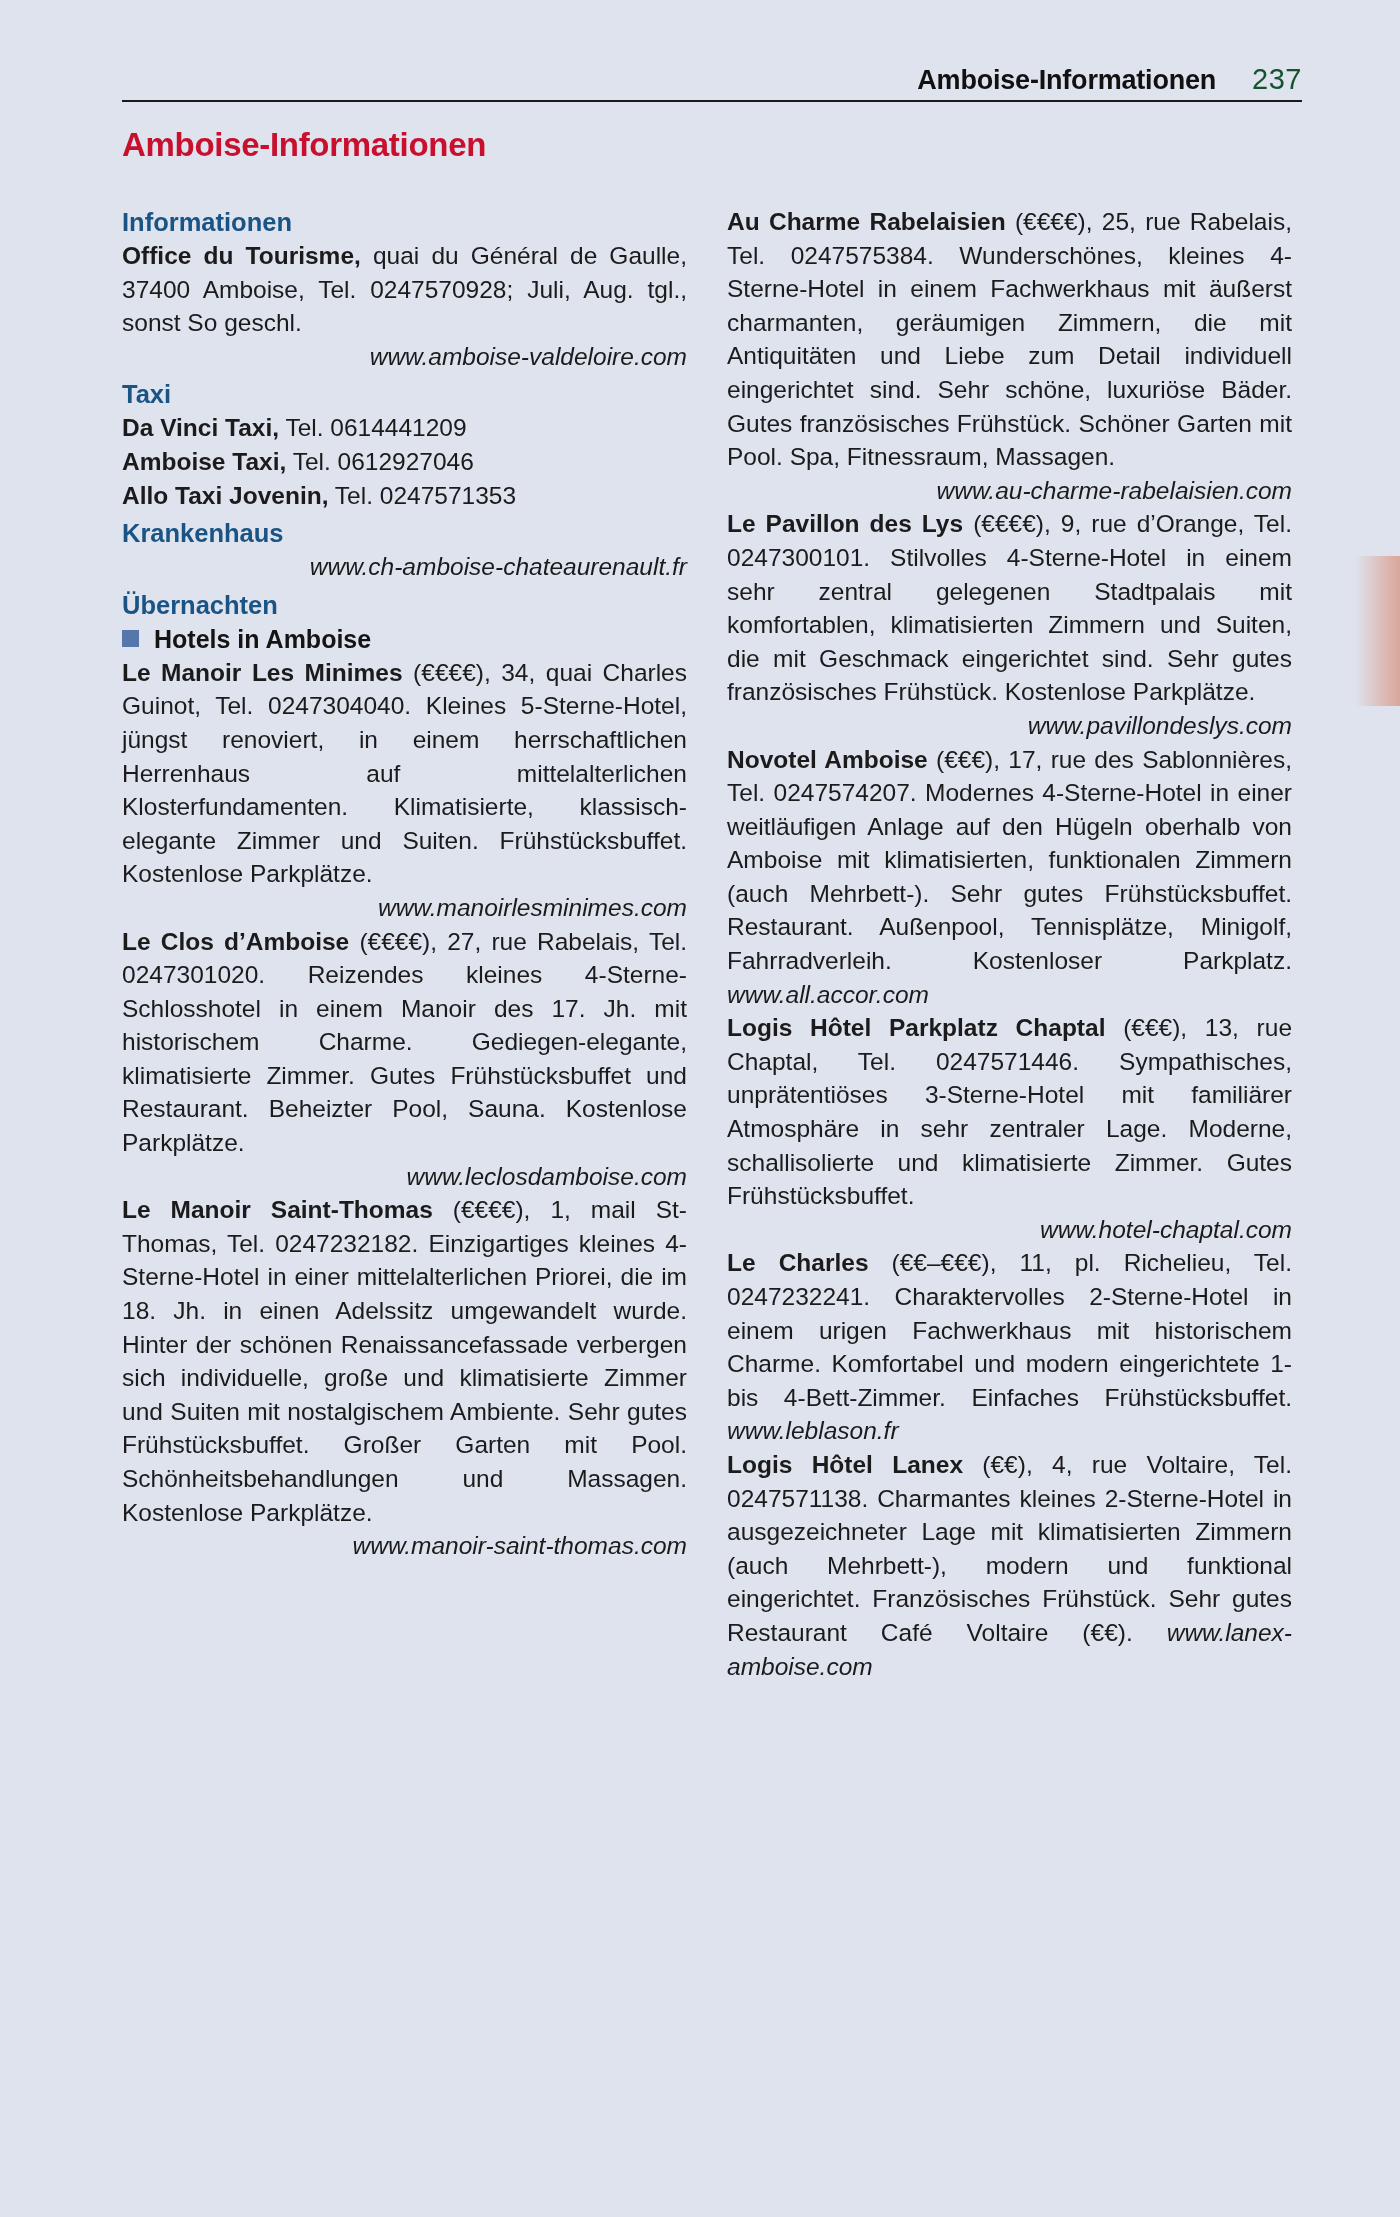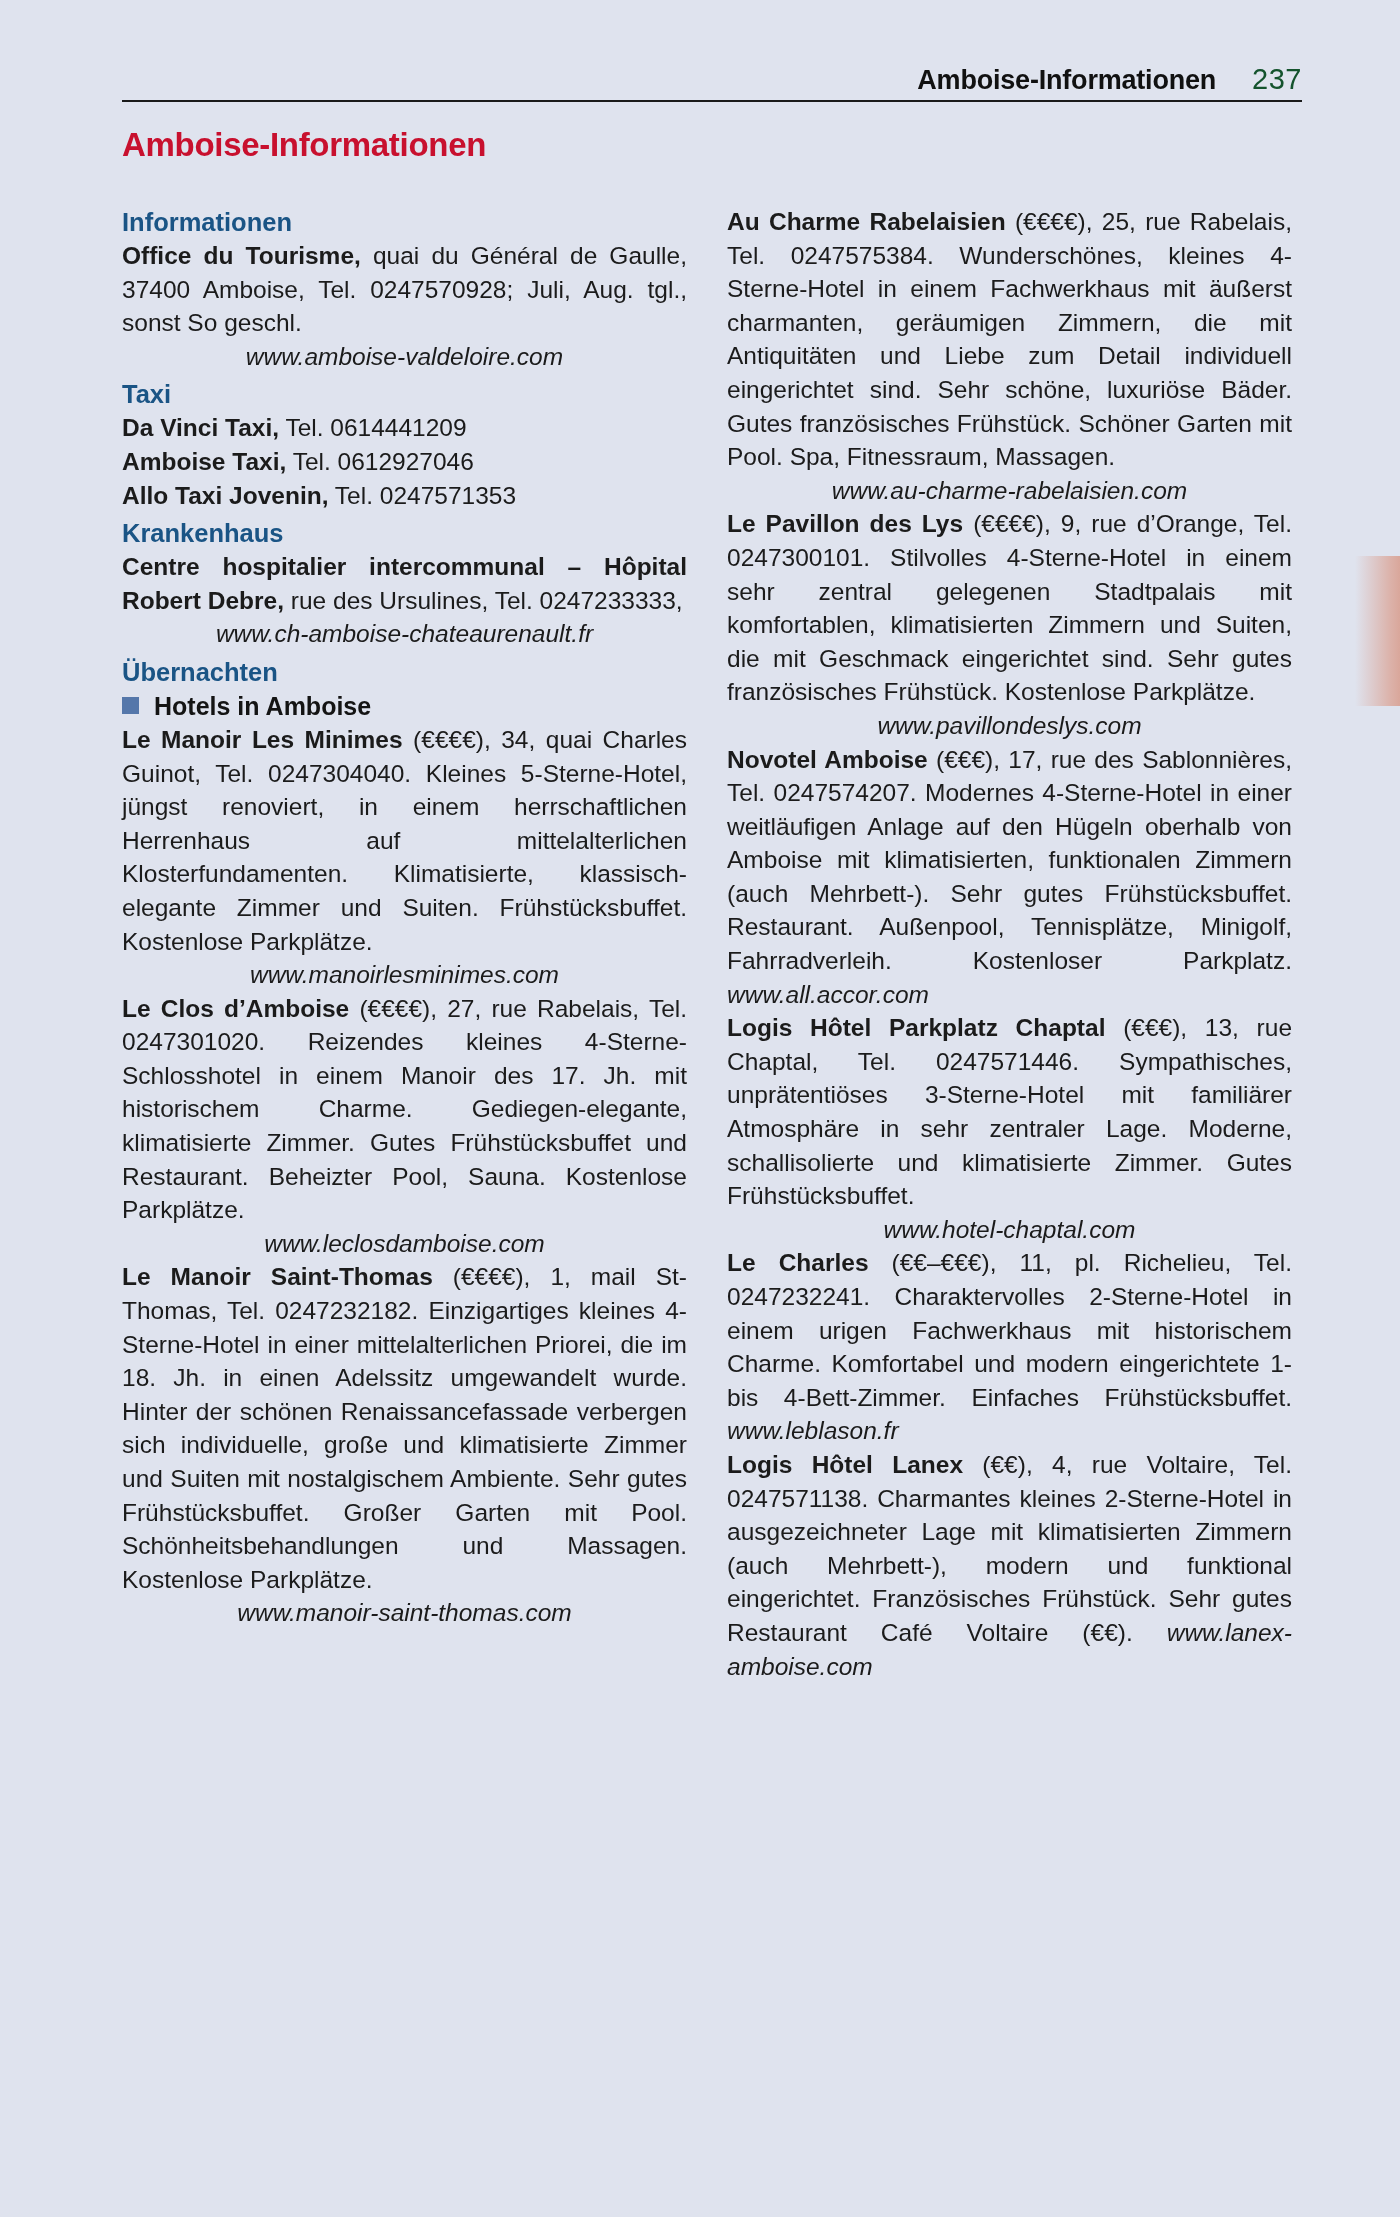--- a/index.html
+++ b/index.html
@@ -101,21 +101,21 @@
     height: 17px;
     background: #5577aa;
     margin-right: 15px;
     flex: 0 0 auto;
   }
 
   .entry { margin: 0; text-align: justify; }
   .entry-flat { margin: 0; text-align: left; }
   b.name { font-weight: bold; }
   i.url  { font-style: italic; }
-  .urlline { text-align: center; font-style: italic; }
+  .urlline { text-align: right; font-style: italic; }
 
   
   .thumbtab {
     position: absolute;
     right: 0;
     top: 556px;
     width: 78px;
     height: 150px;
     background: linear-gradient(to right, rgba(217,138,114,0) 0%, rgba(217,138,114,0.55) 45%, #d08067 100%);
   }
@@ -147,21 +147,20 @@
     <div class="sec-head first">Informationen</div>
     <p class="entry"><b class="name">Office du Tourisme,</b><span> quai du Général de Gaulle, 37400 Amboise, Tel. 0247570928; Juli, Aug. tgl., sonst So geschl.</span></p>
     <div class="urlline">www.amboise-valdeloire.com</div>
 
     <div class="sec-head">Taxi</div>
     <p class="entry-flat"><b class="name">Da Vinci Taxi,</b><span> Tel. 0614441209</span></p>
     <p class="entry-flat"><b class="name">Amboise Taxi,</b><span> Tel. 0612927046</span></p>
     <p class="entry-flat"><b class="name">Allo Taxi Jovenin,</b><span> Tel. 0247571353</span></p>
 
     <div class="sec-head">Krankenhaus</div>
-    <p class="entry"><b class="name">Centre hospitalier intercommunal – Hôpital Robert Debre,</b><span> rue des Ursulines, Tel. 0247233333,</span></p>
     <div class="urlline">www.ch-amboise-chateaurenault.fr</div>
 
     <div class="sec-head">Übernachten</div>
     <div class="sub-head">
       <span class="bullet-sq"></span>
       <span>Hotels in Amboise</span>
     </div>
 
     <p class="entry"><b class="name">Le Manoir Les Minimes</b><span> (€€€€), 34, quai Charles Guinot, Tel. 0247304040. Kleines 5-Sterne-Hotel, jüngst renoviert, in einem herrschaftlichen Herrenhaus auf mittelalterlichen Klosterfundamenten. Klimatisierte, klassisch-elegante Zimmer und Suiten. Frühstücksbuffet. Kostenlose Parkplätze.</span></p>
     <div class="urlline">www.manoirlesminimes.com</div>

